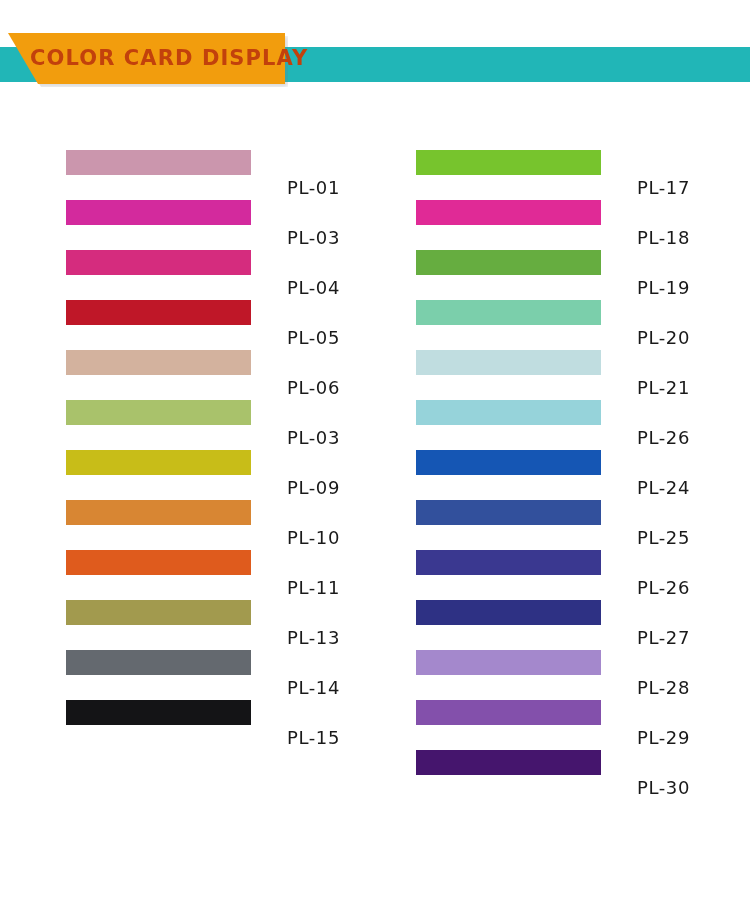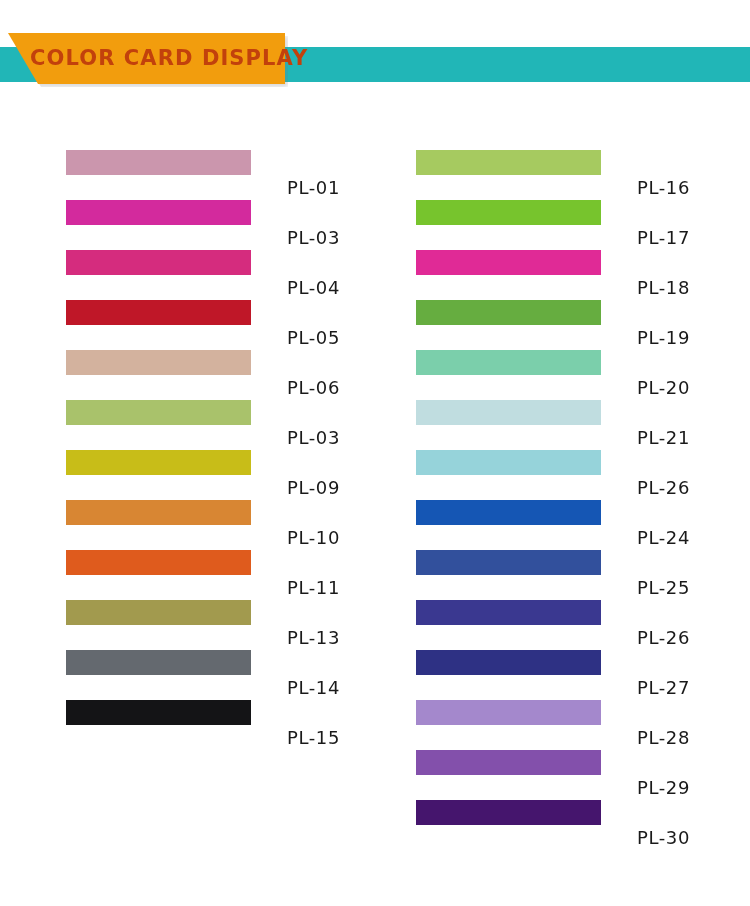--- a/index.html
+++ b/index.html
@@ -163,24 +163,20 @@
         <div class="swatch-chip" style="background: rgb(100, 105, 111);"></div>
         <div class="swatch-label">PL-14</div>
       </div>
       <div class="swatch-row">
         <div class="swatch-chip" style="background: rgb(20, 20, 22);"></div>
         <div class="swatch-label">PL-15</div>
       </div>
     </div>
   <div class="swatch-column col-right">
       <div class="swatch-row">
-        <div class="swatch-chip" style="background: rgb(166, 202, 96);"></div>
-        <div class="swatch-label">PL-16</div>
-      </div>
-      <div class="swatch-row">
         <div class="swatch-chip" style="background: rgb(119, 196, 45);"></div>
         <div class="swatch-label">PL-17</div>
       </div>
       <div class="swatch-row">
         <div class="swatch-chip" style="background: rgb(224, 42, 150);"></div>
         <div class="swatch-label">PL-18</div>
       </div>
       <div class="swatch-row">
         <div class="swatch-chip" style="background: rgb(102, 173, 64);"></div>
         <div class="swatch-label">PL-19</div>

